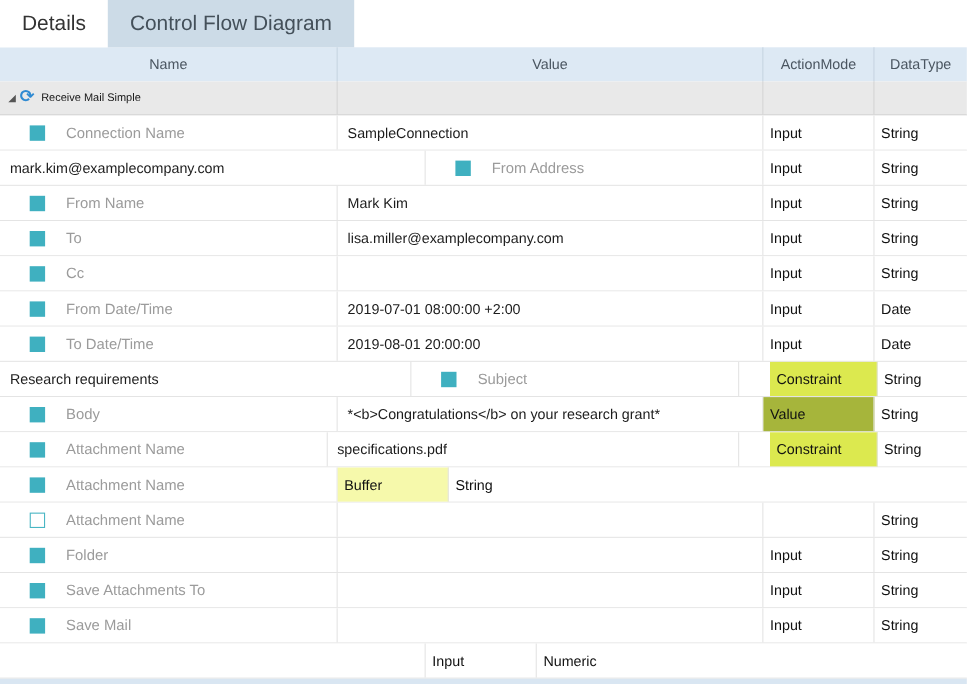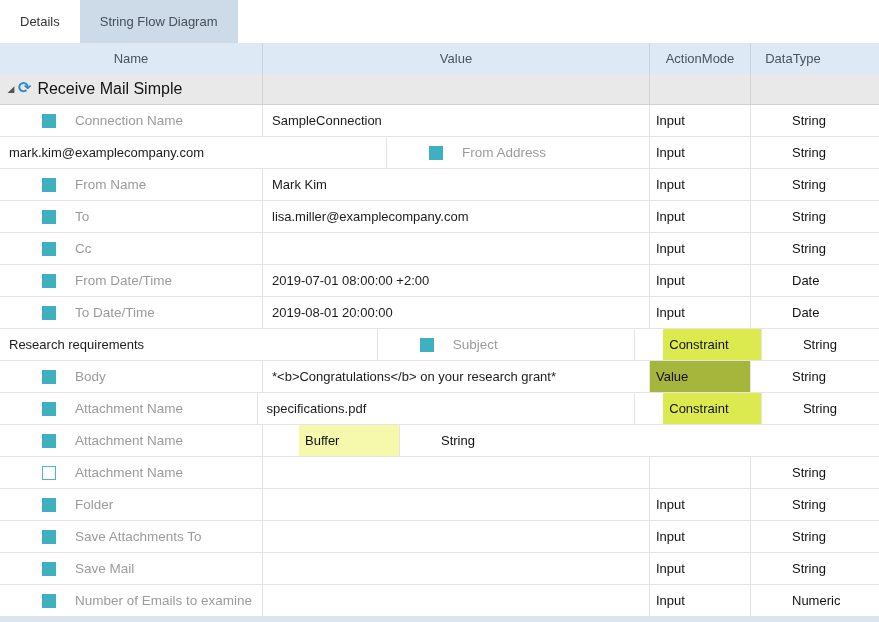--- a/index.html
+++ b/index.html
@@ -8,36 +8,36 @@
     width: 879px; height: 622px; overflow: hidden;
     background: #ffffff;
     font-family: "Liberation Sans", sans-serif;
     font-size: 13px; color: #1f1f1f;
   }
 
   
   .tabstrip { height: 43px; display: flex; background: #ffffff; }
   .tab {
     display: flex; align-items: center; padding: 12px 20px;
-    font-size: 13px; cursor: default; white-space: nowrap;
+    font-size: 19px; cursor: default; white-space: nowrap;
   }
   .tab.active { background: #ffffff; color: #333333; }
   .tab.inactive { background: #ccdbe7; color: #44505a; }
 
   
   .grid-header { height: 31px; display: flex; background: #dde9f4; }
   .grid-header .hcell {
     display: flex; align-items: center; justify-content: center;
     color: #4a5560; font-size: 13px;
     border-right: 1px solid #c7d5e2;
   }
   .grid-header .hcell:last-child { border-right: none; }
 
   
-  .w-name   { width: 263px; }
+  .w-name   { width: 307px; }
   .w-value  { width: 387px; }
   .w-action { width: 101px; }
   .w-type   { width: 84px;  }
 
   
   .group-row {
     height: 31px; display: flex; align-items: stretch;
     background: #e9e9e9; border-bottom: 1px solid #d0d0d0;
   }
   .group-name {
@@ -48,52 +48,52 @@
   .group-fill:last-child { border-right: none; }
   .expander {
     width: 14px; margin-left: 4px; font-size: 9px; color: #555;
     display: inline-flex; align-items: center; justify-content: center;
   }
   .refresh {
     font-family: "DejaVu Sans", sans-serif;
     font-size: 16px; line-height: 16px; font-weight: bold;
     color: #2f8ad2; margin: 0 6px 0 0; transform: translateY(-1px);
   }
-  .group-label { color: #141414; font-size: 16px; }
+  .group-label { color: #141414; font-size: 10px; }
 
   
   .row {
     height: 32px; display: flex; align-items: stretch;
     border-bottom: 1px solid #e4e4e4; background: #ffffff;
   }
   .cell { display: flex; align-items: center; border-right: 1px solid #e4e4e4; }
-  .cell:last-child { border-right: none; margin-left: 35px; }
-
-  .c-namecell { padding-left: 42px; }
+  .cell:last-child { border-right: none; }
+
+  .c-namecell { padding-left: 27px; }
   .checkbox { width: 14px; height: 14px; flex: 0 0 14px; }
   .checkbox.checked { background: #3fb0c0; }
   .checkbox.unchecked { background: #ffffff; border: 1px solid #49b6c4; }
   .name-text { margin-left: 19px; color: #9b9b9b; font-size: 13.5px; white-space: nowrap; }
 
   .c-value  { padding-left: 9px; color: #1c1c1c; white-space: nowrap; overflow: hidden; }
   .c-action { padding-left: 6px; color: #111111; }
   .c-type   { padding-left: 6px; color: #111111; }
 
   .hl-constraint { background: #dce94f; margin-left: 28px; }
   .hl-verify     { background: #a6b53b; }
-  .hl-buffer     { background: #f6f9ab; margin-left: 36px; }
+  .hl-buffer     { background: #f6f9ab; }
 
   .bottom-strip { height: 6px; background: #d9e6f2; }
 </style>
 </head>
 <body>
 
 <div class="tabstrip">
   <div class="tab active">Details</div>
-  <div class="tab inactive">String Flow Diagram</div>
+  <div class="tab inactive">Control Flow Diagram</div>
 </div>
 
 <div class="grid-header">
   <div class="hcell w-name">Name</div>
   <div class="hcell w-value">Value</div>
   <div class="hcell w-action">ActionMode</div>
   <div class="hcell w-type">DataType</div>
 </div>
 
 <div class="group-row">
@@ -251,23 +251,19 @@
     <div class="cell w-name c-namecell">
       <span class="checkbox checked"></span>
       <span class="name-text">Save Mail</span>
     </div>
     <div class="cell w-value c-value"></div>
     <div class="cell w-action c-action">Input</div>
     <div class="cell w-type c-type">String</div>
   </div>
 
   <div class="row">
-    <div class="cell w-name c-namecell">
-      <span class="checkbox checked"></span>
-      <span class="name-text">Number of Emails to examine</span>
-    </div>
     <div class="cell w-value c-value"></div>
     <div class="cell w-action c-action">Input</div>
     <div class="cell w-type c-type">Numeric</div>
   </div>
 </div>
 
 <div class="bottom-strip"></div>
 
 </body></html>

